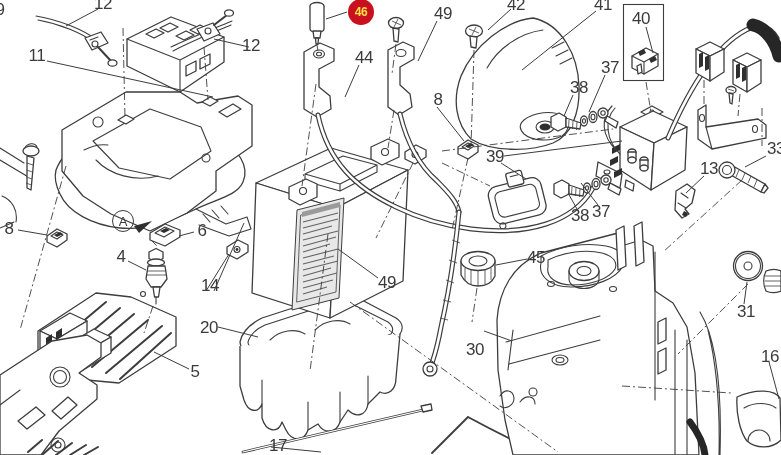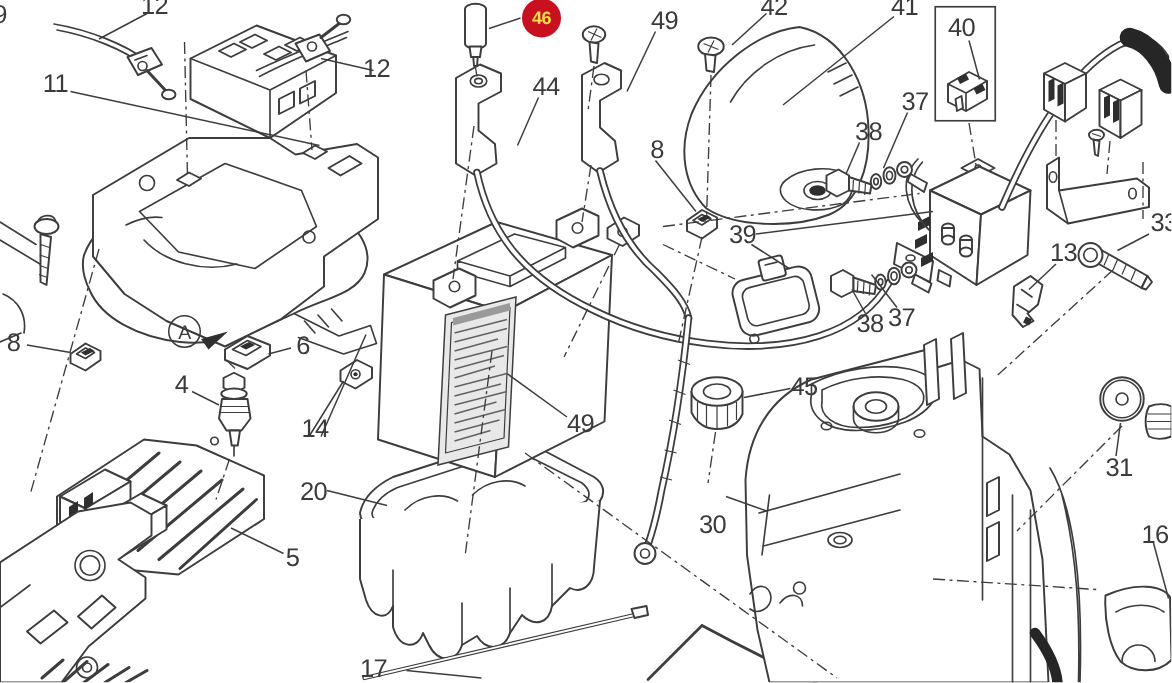--- a/index.html
+++ b/index.html
@@ -454,15 +454,15 @@
       <span class="callout number" style="left: 770px; top: 342px; margin-top: 15px;">16</span>
       <span class="callout number" style="left: 475px; top: 330px; margin-top: 20px;">30</span>
       <span class="callout number" style="left: 387px; top: 283px;">49</span>
       <span class="callout number" style="left: 9px; top: 229px;">8</span>
       <span class="callout circled" style="left: 123px; top: 221px;">A</span>
       <span class="callout number" style="left: 202px; top: 231px;">6</span>
       <span class="callout number" style="left: 121px; top: 257px;">4</span>
       <span class="callout number" style="left: 210px; top: 286px;">14</span>
       <span class="callout number" style="left: 209px; top: 328px;">20</span>
       <span class="callout number" style="left: 195px; top: 372px;">5</span>
-      <span class="callout number" style="left: 249px; top: 446px;">17</span>
+      <span class="callout number" style="left: 278px; top: 446px;">17</span>
     </div>
 </div>
 
 </body></html>

